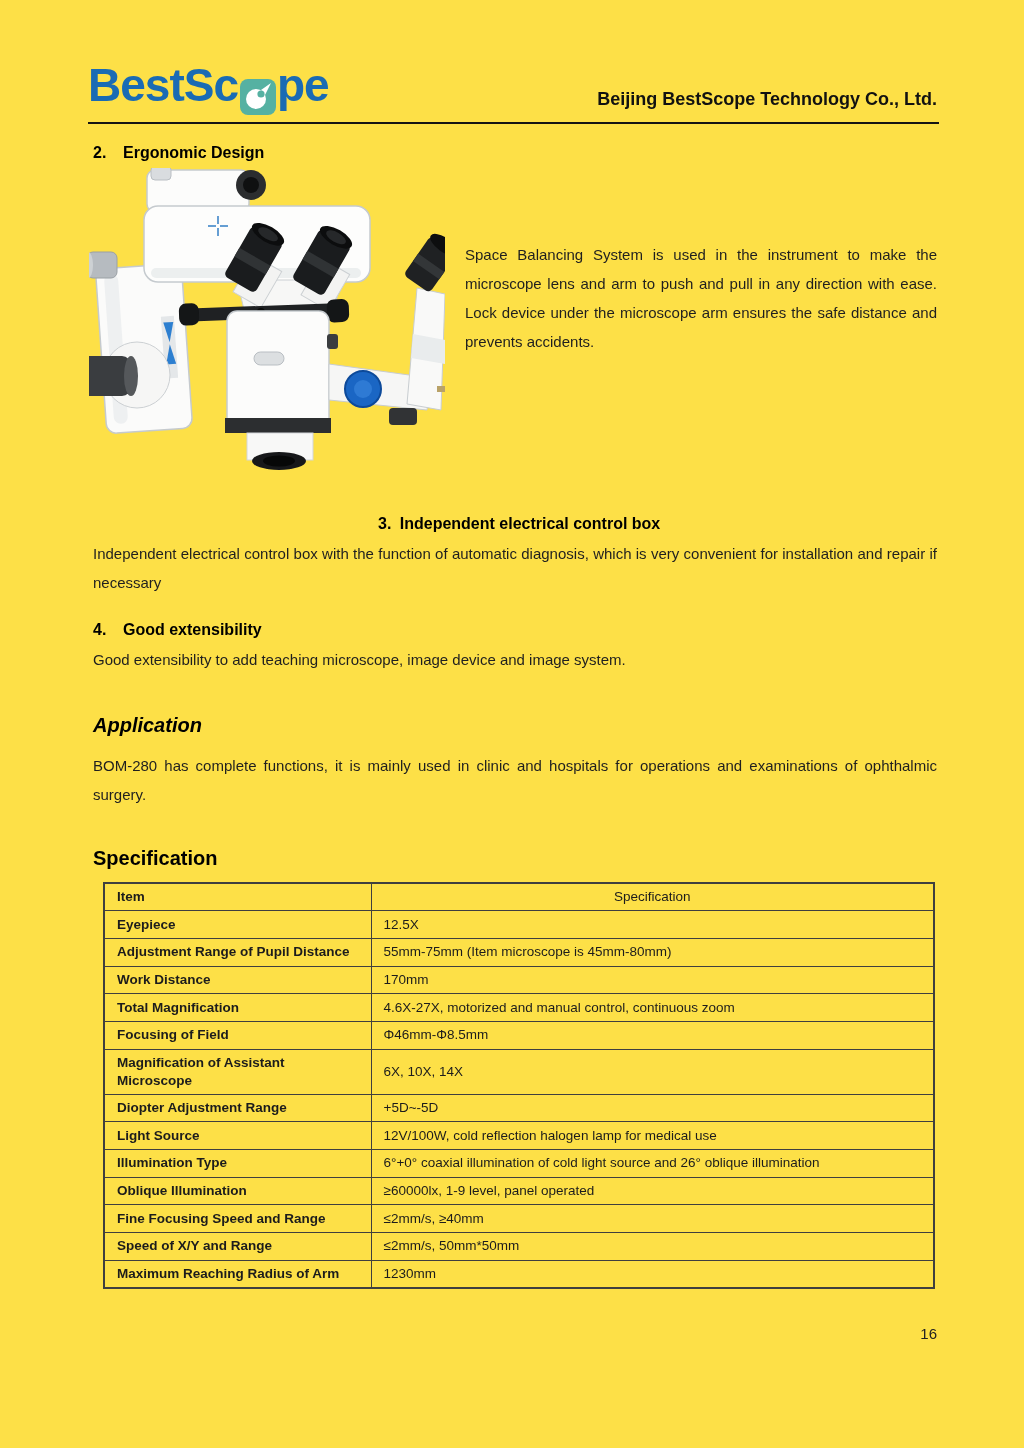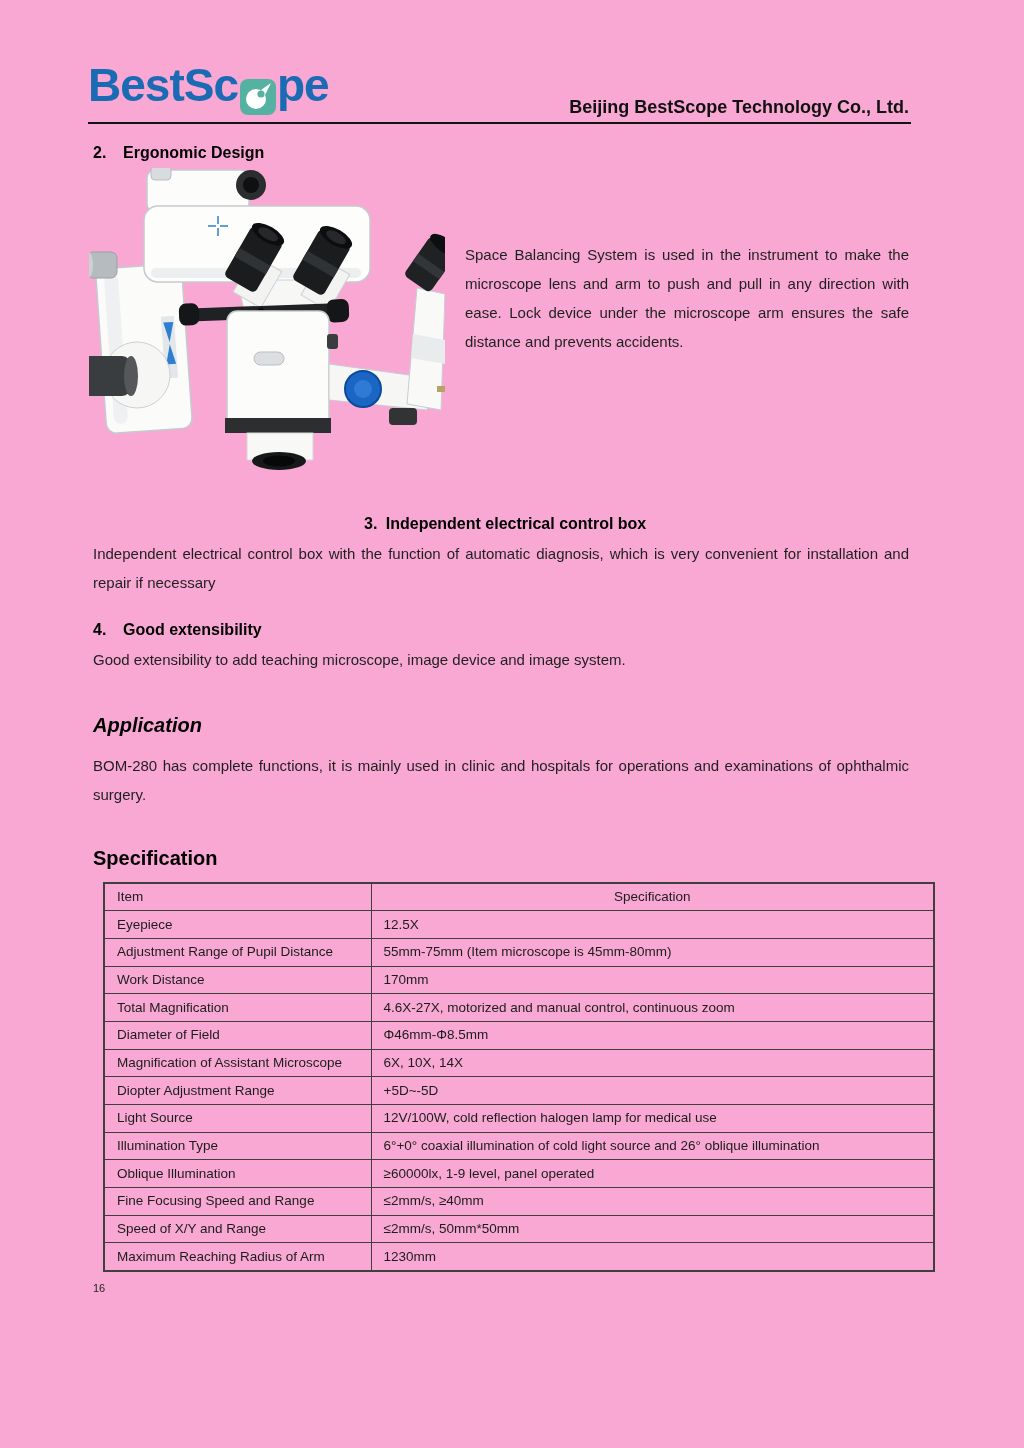--- a/index.html
+++ b/index.html
@@ -8,22 +8,22 @@
     font-family: "Liberation Sans", sans-serif;
     color: #1f1f1f;
     width: 1024px;
     height: 1448px;
     position: relative;
     overflow: hidden;
   }
   .page {
     width: 1024px;
     height: 1448px;
-    padding: 0 115px 0 93px;
-    background: #f9a8d4;
+    padding: 0 87px 0 93px;
+    background: #fde047;
   }
 
   
   .header {
     padding-top: 56px;
     border-bottom: 2px solid #141414;
     position: relative;
     height: 124px;
     margin-left: -5px;
     margin-right: -2px;
@@ -39,21 +39,21 @@
   }
   .logo .logo-o {
     display: inline-block;
     width: 36px;
     height: 36px;
     margin: 6px 1px 0 2px;
   }
   .company {
     position: absolute;
     right: 2px;
-    bottom: 4px;
+    bottom: 12px;
     font-size: 18px;
     font-weight: 700;
     color: #111;
   }
 
   
   .sec-heading {
     margin-top: 20px;
     font-size: 16px;
     font-weight: 700;
@@ -104,29 +104,29 @@
     color: #1c1c1c;
   }
   .spec-table th, .spec-table td {
     border: 1px solid #3f3f3f;
     padding: 4px 12px;
     height: 27.7px;
     font-weight: 400;
     vertical-align: middle;
     line-height: 18px;
   }
-  .spec-table th:first-child, .spec-table td:first-child { width: 267px; }
+  .spec-table th:first-child, .spec-table td:first-child { width: 267px; font-weight: bold; }
   .spec-table th:last-child { text-align: center; }
   .spec-table td, .spec-table th:first-child { text-align: left; }
 
   
   .footer {
-    margin-top: 10px;
-    text-align: left;
-    font-size: 11px;
+    margin-top: 36px;
+    text-align: right;
+    font-size: 15px;
     color: #222;
   }
 </style>
 </head>
 <body>
 
 <div class="page">
 
   <div class="header">
     <div class="logo">
@@ -271,21 +271,21 @@
         </tr>
         <tr>
           <td>Work Distance</td>
           <td>170mm</td>
         </tr>
         <tr>
           <td>Total Magnification</td>
           <td>4.6X-27X, motorized and manual control, continuous zoom</td>
         </tr>
         <tr>
-          <td>Diameter of Field</td>
+          <td>Focusing of Field</td>
           <td>Φ46mm-Φ8.5mm</td>
         </tr>
         <tr>
           <td>Magnification of Assistant Microscope</td>
           <td>6X, 10X, 14X</td>
         </tr>
         <tr>
           <td>Diopter Adjustment Range</td>
           <td>+5D~-5D</td>
         </tr>

